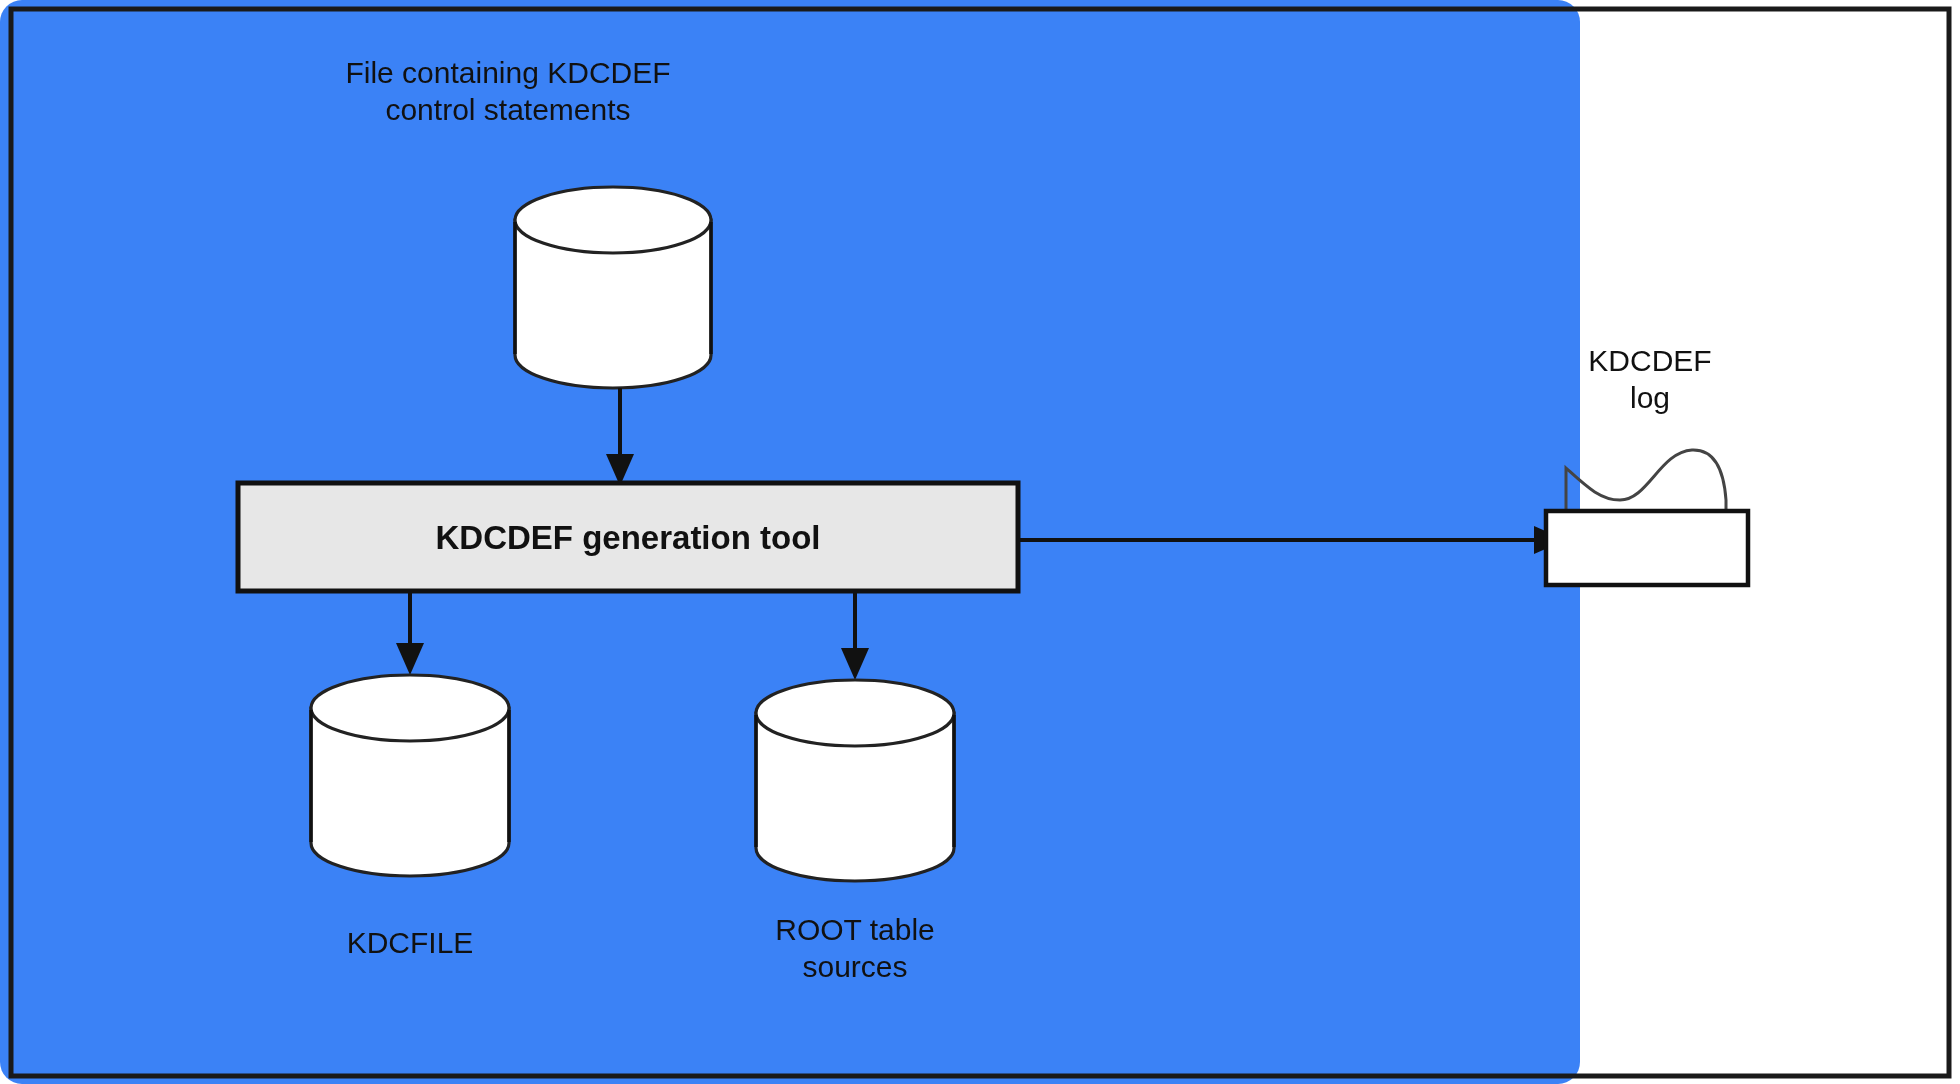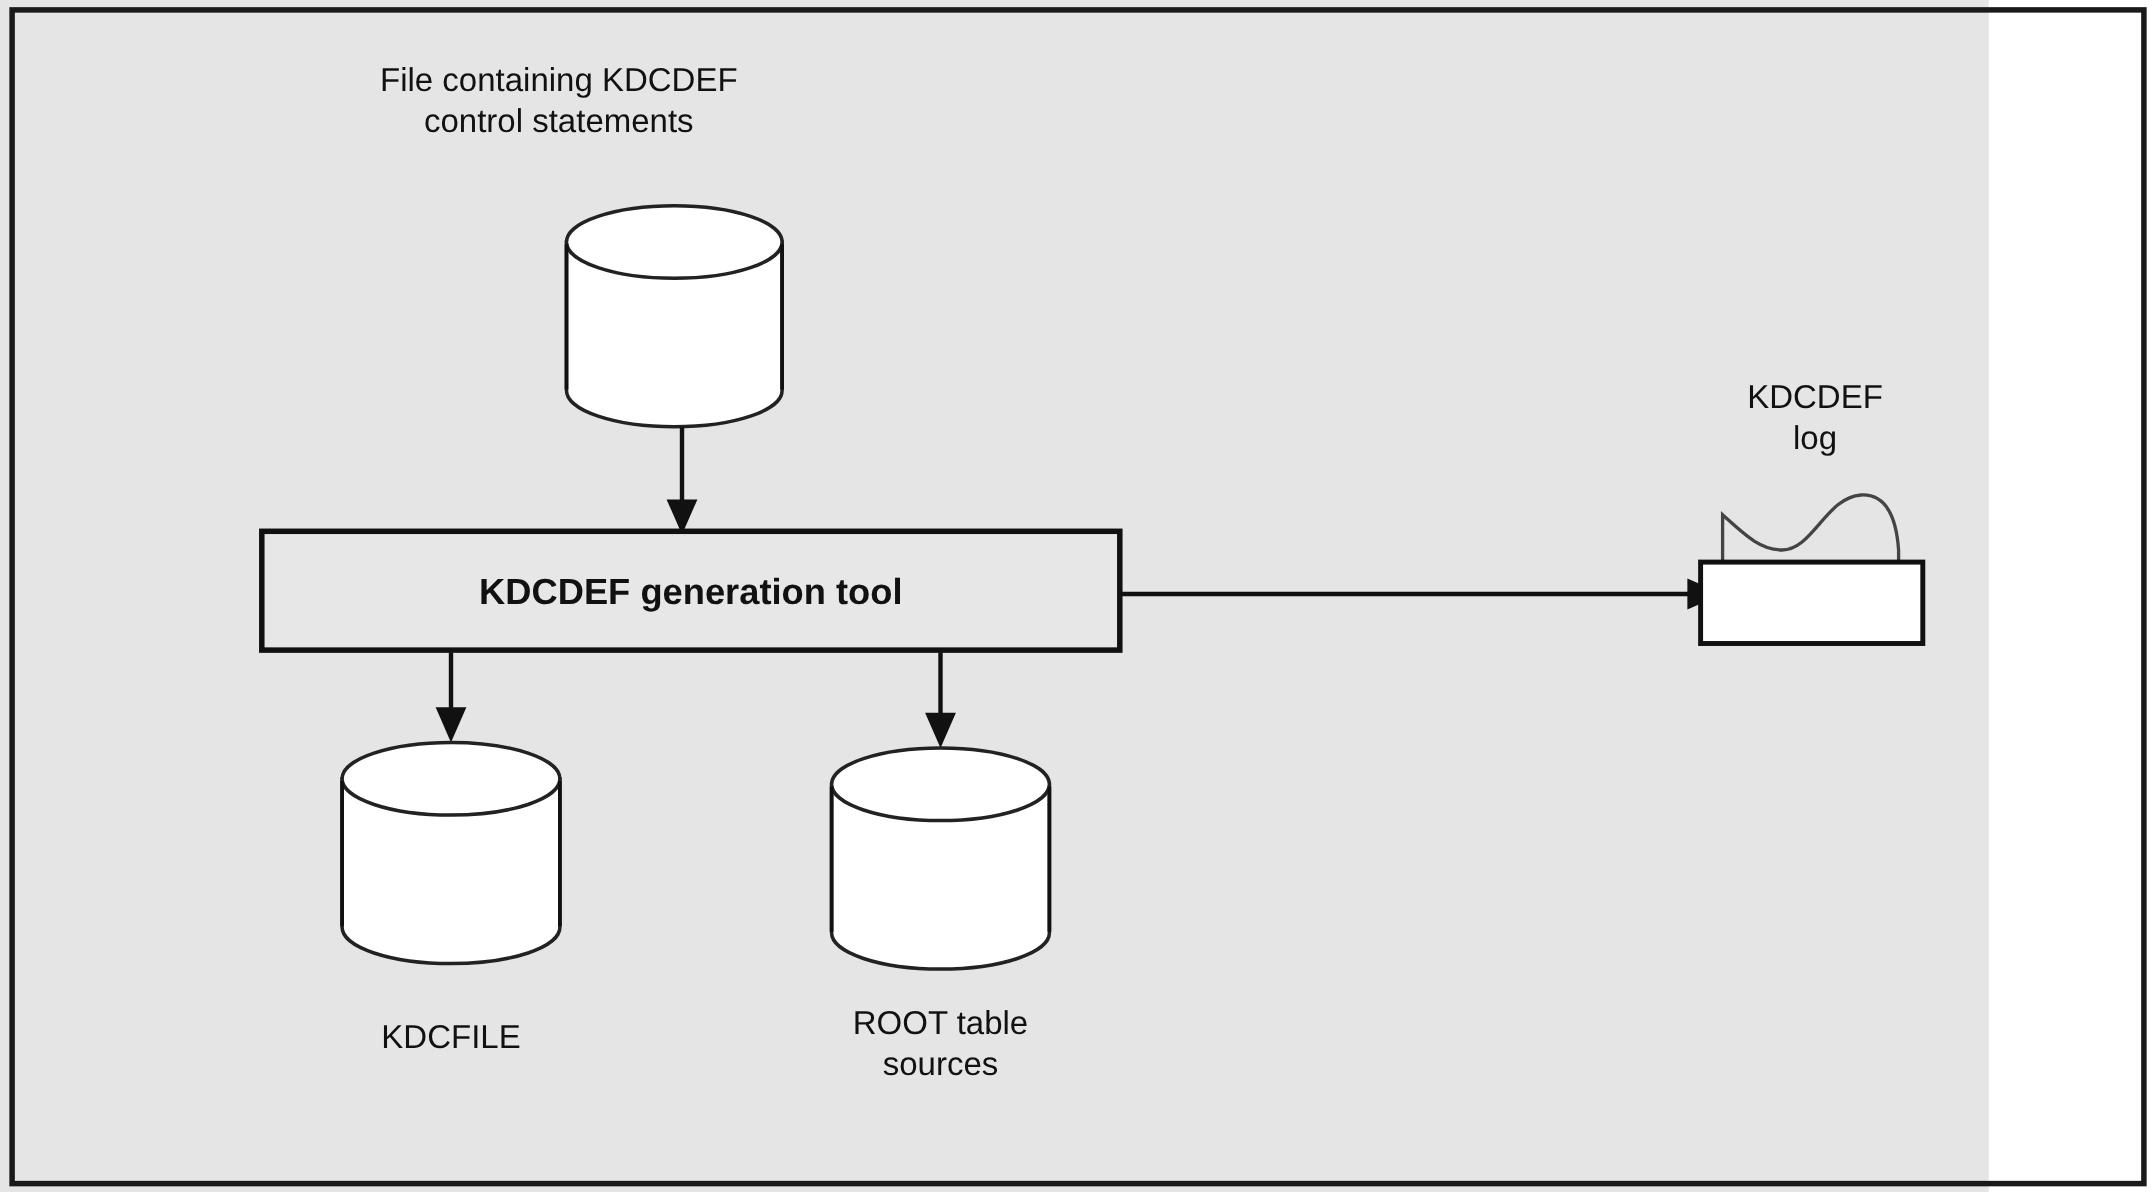--- a/index.html
+++ b/index.html
@@ -8,23 +8,24 @@
     background: #ffffff;
   }
   body {
     width: 1960px;
     height: 1084px;
     font-family: "Liberation Sans", sans-serif;
     overflow: hidden;
   }
   #diagram-root {
     position: relative;
-    width: 1808px;
+    width: 1580px;
     height: 1084px;
-    background: #e5e5e5;
+    background: #3b82f6;
+    border-radius: 22px;
   }
   svg.diagram-canvas {
     position: absolute;
     top: 0;
     left: 0;
     width: 1960px;
     height: 1084px;
     display: block;
   }
   .frame-rect {

